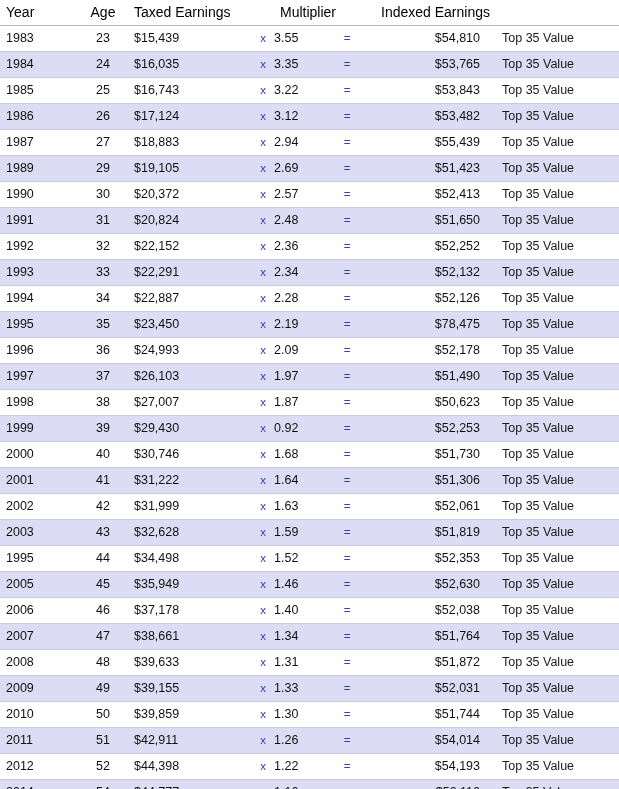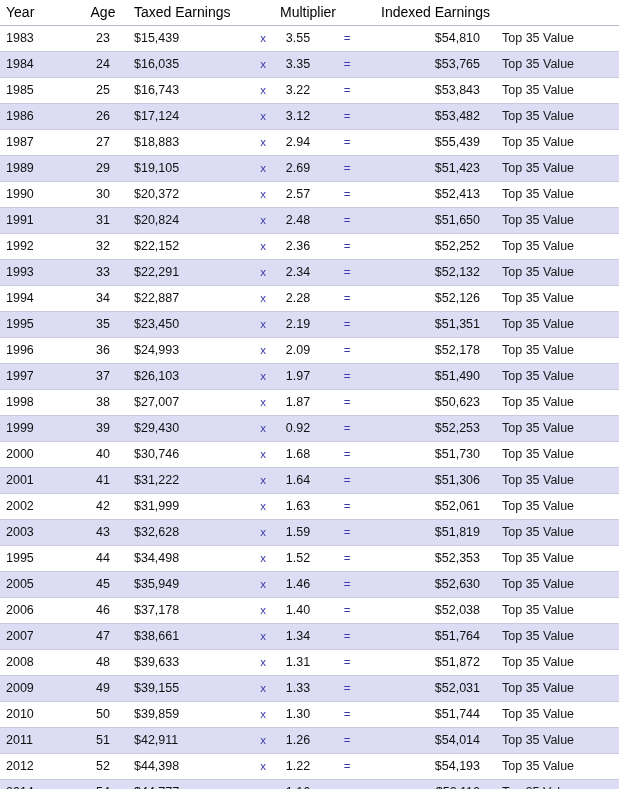--- a/index.html
+++ b/index.html
@@ -36,21 +36,21 @@
     border-bottom: 1px solid #b9b9c9;
     height: 22px;
     line-height: 22px;
     vertical-align: bottom;
   }
   
   .c-year   { width: 58px;  text-align: left;  padding-left: 6px !important; }
   .c-age    { width: 62px;  text-align: center;  padding-left: 8px !important; }
   .c-taxed  { width: 118px; text-align: left; padding-right: 10px !important; }
   .c-x      { width: 22px;  text-align: center; }
-  .c-mult   { width: 62px;  text-align: center; padding-right: 14px !important; }
+  .c-mult   { width: 62px;  text-align: left; padding-right: 14px !important; }
   .c-eq     { width: 22px;  text-align: center; }
   .c-idx    { width: 132px; text-align: right; padding-right: 10px !important; }
   .c-top    { width: 140px; text-align: left;  padding-left: 12px !important; }
 
   thead .c-taxed { padding-right: 0 !important; }
   thead .c-mult  { text-align: right; padding-right: 0 !important; }
   thead .c-idx   { text-align: right; padding-right: 0 !important; }
   thead .c-top   { text-align: left; }
 
   tbody tr.odd  { background: #ffffff; }
@@ -195,21 +195,21 @@
         <td class="c-idx">$52,126</td>
         <td class="c-top">Top 35 Value</td>
       </tr>
       <tr class="even">
         <td class="c-year">1995</td>
         <td class="c-age">35</td>
         <td class="c-taxed">$23,450</td>
         <td class="c-x">x</td>
         <td class="c-mult">2.19</td>
         <td class="c-eq">=</td>
-        <td class="c-idx">$51,351</td>
+        <td class="c-idx">$78,475</td>
         <td class="c-top">Top 35 Value</td>
       </tr>
       <tr class="odd">
         <td class="c-year">1996</td>
         <td class="c-age">36</td>
         <td class="c-taxed">$24,993</td>
         <td class="c-x">x</td>
         <td class="c-mult">2.09</td>
         <td class="c-eq">=</td>
         <td class="c-idx">$52,178</td>

